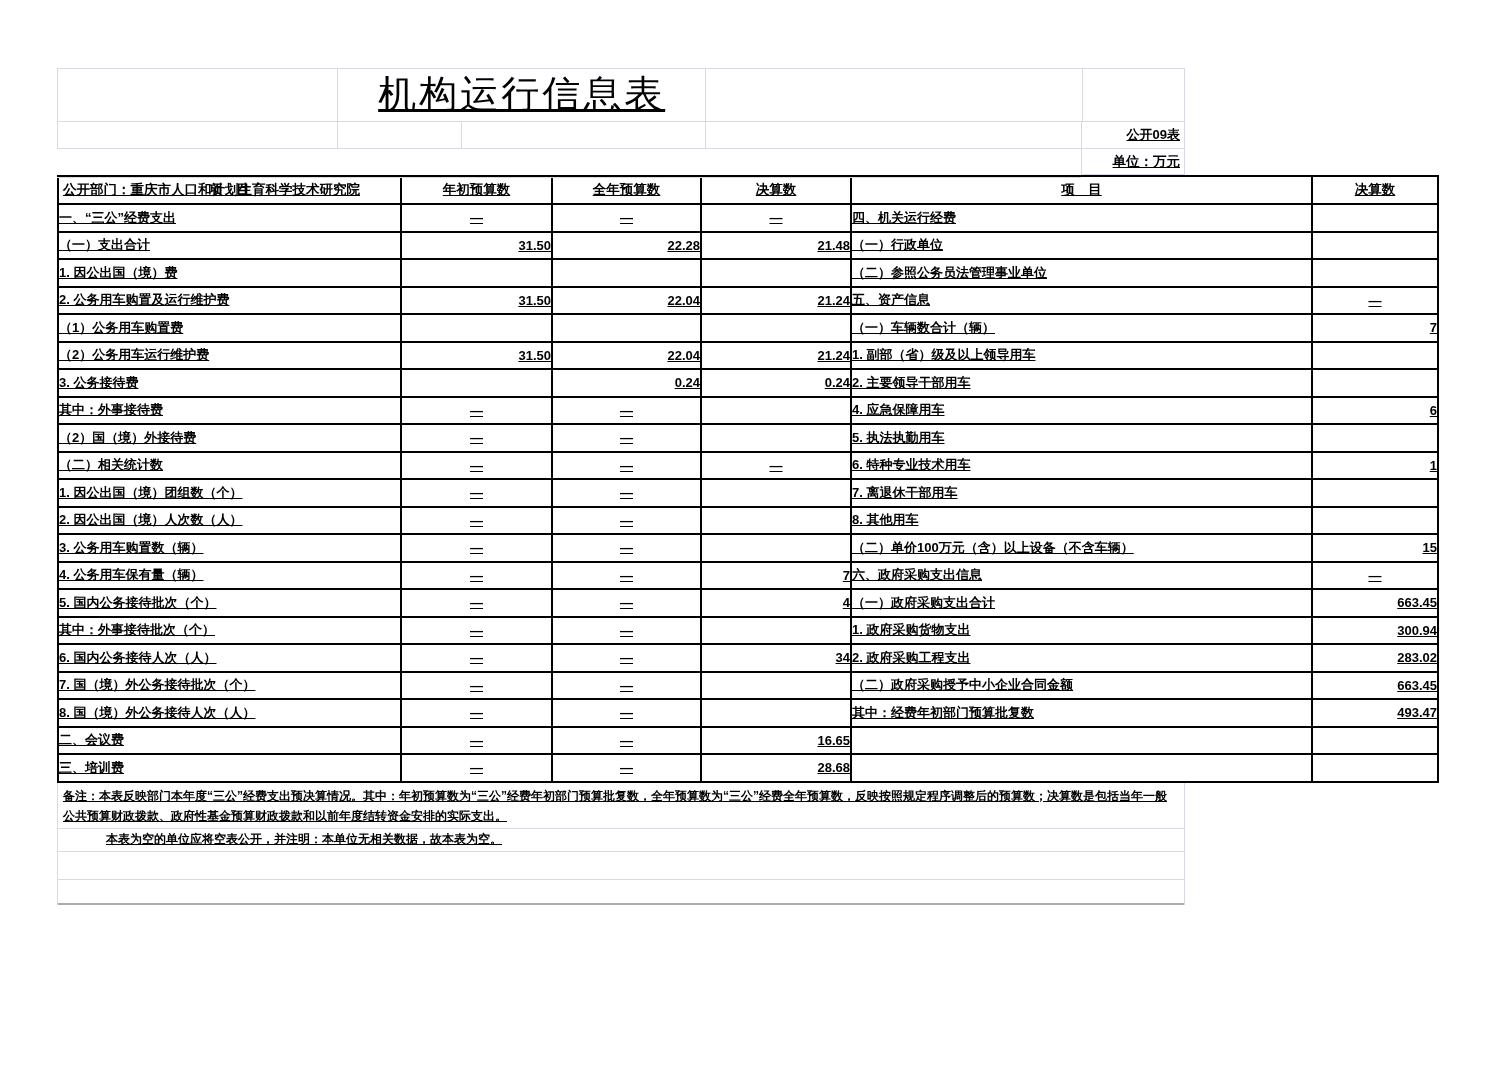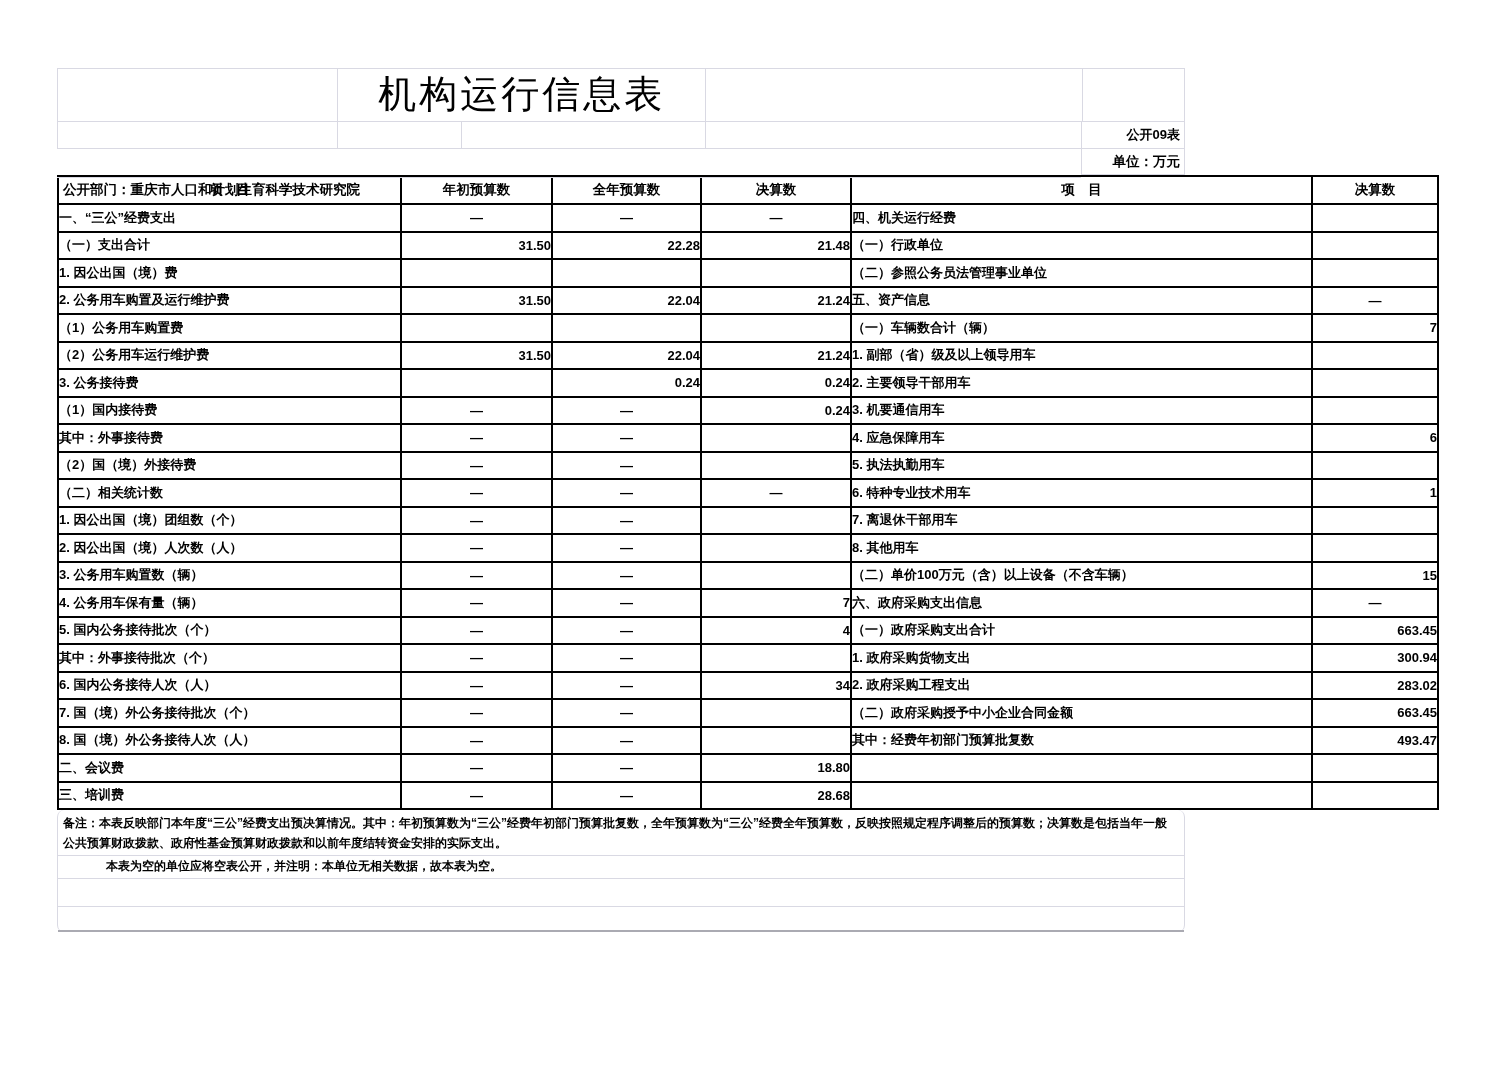--- a/index.html
+++ b/index.html
@@ -7,20 +7,21 @@
     margin: 0; padding: 0;
     width: 1490px; height: 1066px;
     background: #ffffff;
     font-family: "Liberation Sans", sans-serif;
     color: #000;
   }
   .sheet {
     position: absolute;
     left: 57px; top: 68px;
     width: 1128px;
+    text-decoration: underline;
   }
   
   .top-block { border-top: 1px solid #d9d9e3; }
   .trow { display: flex; }
   .trow .tcell {
     border-left: 1px solid #d9d9e3;
     border-bottom: 1px solid #d9d9e3;
     overflow: visible;
     white-space: nowrap;
   }
@@ -63,21 +64,20 @@
   .ind0 { padding-left: 6px; }
   .ind1 { padding-left: 26px; }
   .ind2 { padding-left: 48px; margin-top: 32px; }
   .ind3 { padding-left: 44px; margin-left: 48px; }
   .ind4 { padding-left: 95px; }
 
   
   .notes-block {
     border-left: 1px solid #d9d9e3;
     border-right: 1px solid #d9d9e3;
-    border-radius: 7px;
   }
   .note1 {
     min-height: 45px;
     font-size: 12px;
     font-weight: bold;
     line-height: 20px;
     padding: 3px 6px 2px 5px;
     border-bottom: 1px solid #d9d9e3;
     white-space: normal;
   }
@@ -187,28 +187,20 @@
         </tr>
         <tr>
           <td class="item ind2">3. 公务接待费</td>
           <td class="num"></td>
           <td class="num">0.24</td>
           <td class="num">0.24</td>
           <td class="item ind2">2. 主要领导干部用车</td>
           <td class="num"></td>
         </tr>
         <tr>
-          <td class="item ind3">（1）国内接待费</td>
-          <td class="num dash">—</td>
-          <td class="num dash">—</td>
-          <td class="num">0.24</td>
-          <td class="item ind2">3. 机要通信用车</td>
-          <td class="num"></td>
-        </tr>
-        <tr>
           <td class="item ind4">其中：外事接待费</td>
           <td class="num dash">—</td>
           <td class="num dash">—</td>
           <td class="num"></td>
           <td class="item ind2">4. 应急保障用车</td>
           <td class="num">6</td>
         </tr>
         <tr>
           <td class="item ind3">（2）国（境）外接待费</td>
           <td class="num dash">—</td>
@@ -294,21 +286,21 @@
           <td class="num dash">—</td>
           <td class="num dash">—</td>
           <td class="num"></td>
           <td class="item ind4">其中：经费年初部门预算批复数</td>
           <td class="num">493.47</td>
         </tr>
         <tr>
           <td class="item ind0">二、会议费</td>
           <td class="num dash">—</td>
           <td class="num dash">—</td>
-          <td class="num">18.80</td>
+          <td class="num">16.65</td>
           <td class="item ind0"></td>
           <td class="num"></td>
         </tr>
         <tr>
           <td class="item ind0">三、培训费</td>
           <td class="num dash">—</td>
           <td class="num dash">—</td>
           <td class="num">28.68</td>
           <td class="item ind0"></td>
           <td class="num"></td>

